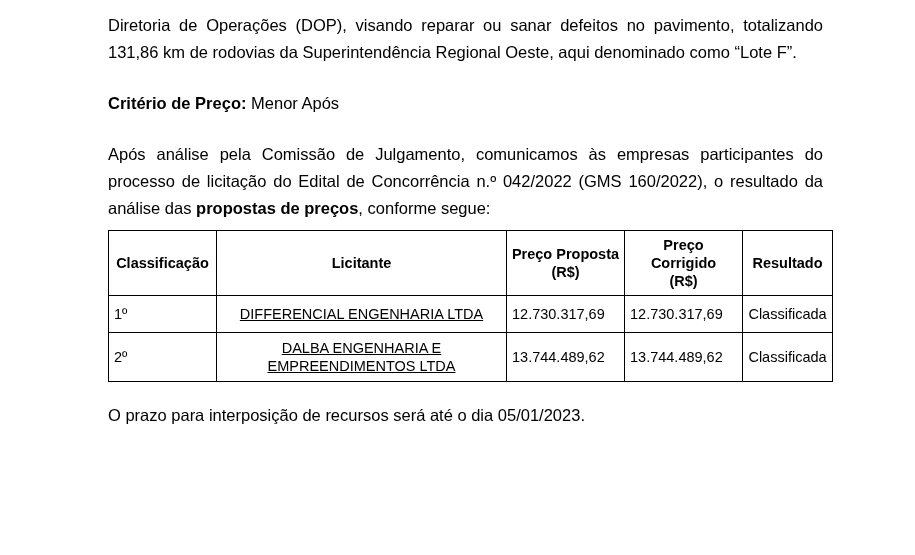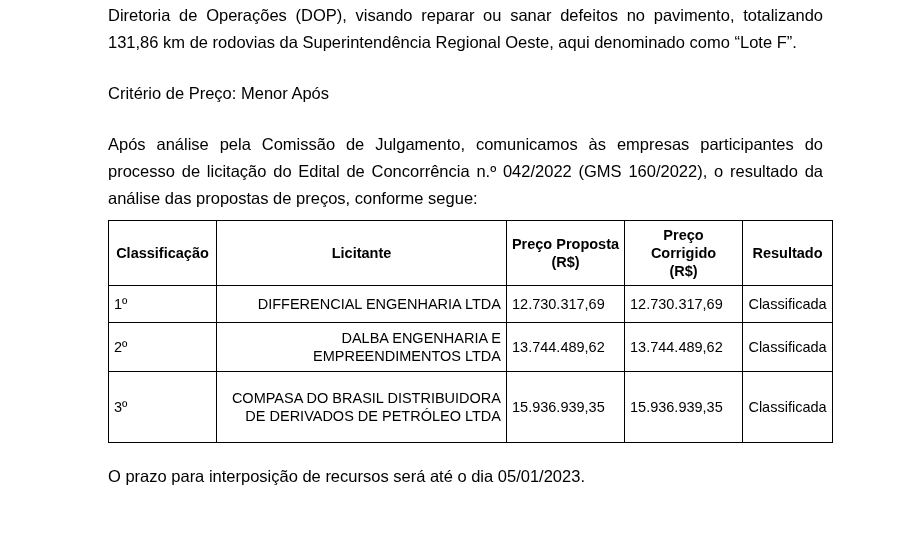--- a/index.html
+++ b/index.html
@@ -22,25 +22,25 @@
     padding: 0 92px 0 108px;
   }
   p.para {
     margin: 0;
     font-size: 16.5px;
     line-height: 27px;
     text-align: justify;
     text-justify: inter-word;
   }
   .para-lead {
-    padding-top: 2px;
+    padding-top: 12px;
   }
   .spacer-sm { height: 20px; }
   .spacer-md { height: 24px; }
-  .bold { font-weight: normal; }
+  .bold { font-weight: bold; }
 
   
   table.results {
     border-collapse: collapse;
     width: 716px;
     margin-top: 8px;
     table-layout: fixed;
   }
   table.results th,
   table.results td {
@@ -59,24 +59,25 @@
   .col-licitante     { width: 290px; }
   .col-preco         { width: 118px; }
   .col-corrigido     { width: 118px; }
   .col-resultado     { width: 90px; }
 
   td.c-class {
     text-align: left;
     font-size: 15px;
   }
   td.c-lic {
-    text-align: right;
+    text-align: center;
     font-size: 15px;
     line-height: 19px;
     padding-left: 8px;
+    text-decoration: underline;
   }
   td.c-num {
     font-size: 15px;
   }
   td.c-res {
     text-align: center;
     font-size: 14.5px;
   }
   .th-sub {
     display: block;
@@ -133,27 +134,20 @@
         <td class="c-num">12.730.317,69</td>
         <td class="c-res">Classificada</td>
       </tr>
       <tr class="row-h2">
         <td class="c-class">2º</td>
         <td class="c-lic">DALBA ENGENHARIA E EMPREENDIMENTOS LTDA</td>
         <td class="c-num">13.744.489,62</td>
         <td class="c-num">13.744.489,62</td>
         <td class="c-res">Classificada</td>
       </tr>
-      <tr class="row-h3">
-        <td class="c-class">3º</td>
-        <td class="c-lic">COMPASA DO BRASIL DISTRIBUIDORA DE DERIVADOS DE PETRÓLEO LTDA</td>
-        <td class="c-num">15.936.939,35</td>
-        <td class="c-num">15.936.939,35</td>
-        <td class="c-res">Classificada</td>
-      </tr>
     </tbody>
   </table>
 
   <div class="spacer-sm"></div>
 
   <p class="para">O prazo para interposição de recursos será até o dia 05/01/2023.</p>
 
   <div class="spacer-md"></div>
 
 </div>

